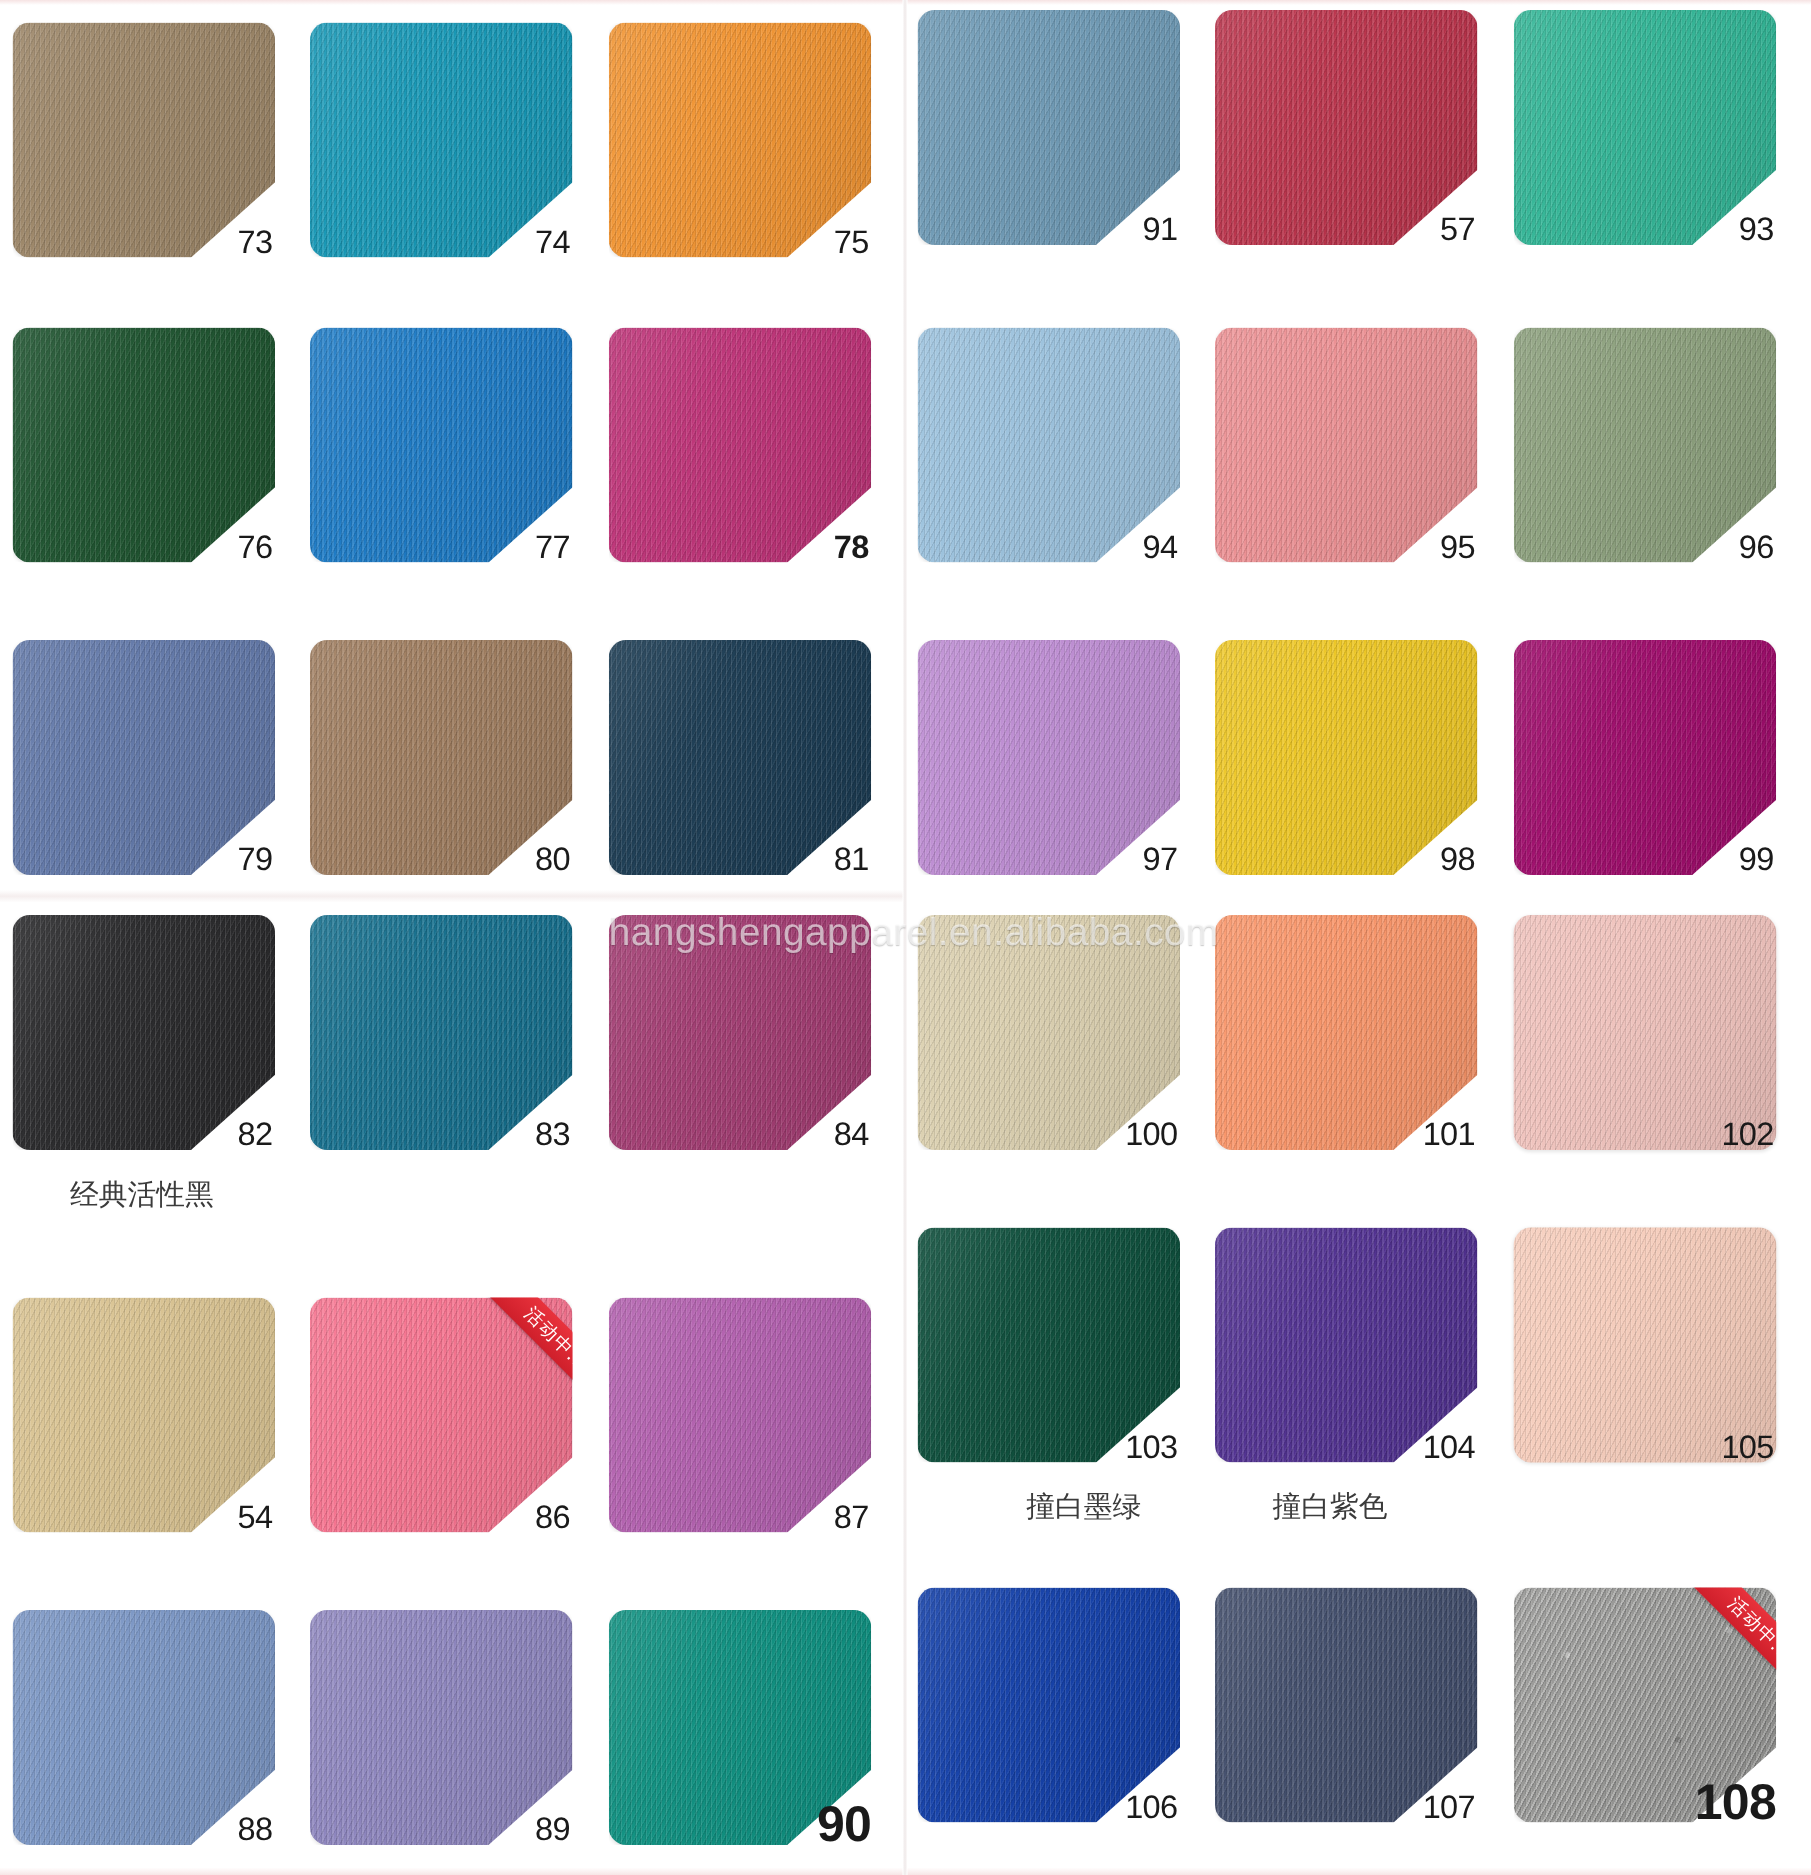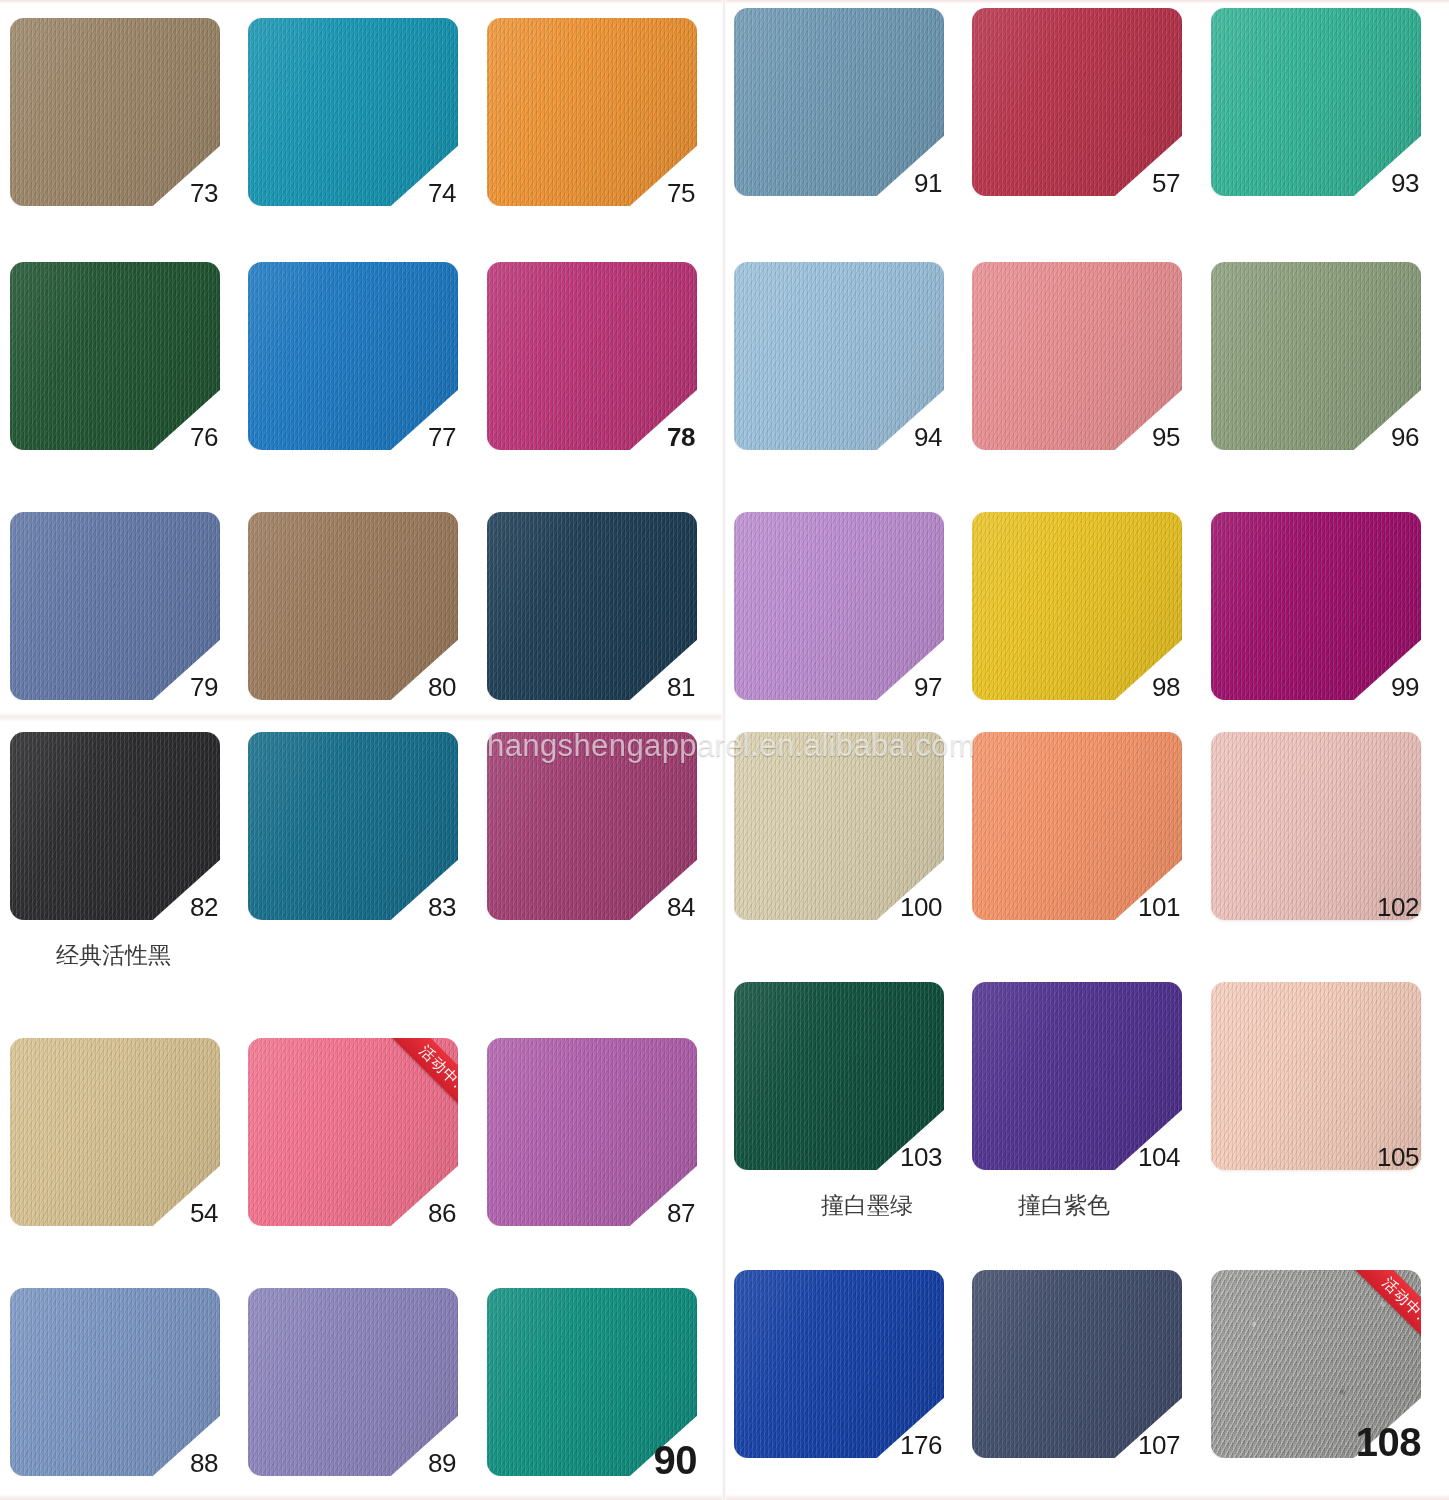--- a/index.html
+++ b/index.html
@@ -410,21 +410,21 @@
       <div class="cell" style="left: 1211px; top: 982px; width: 210px; height: 188px;">
         <div class="swatch nocut" style="background: rgb(246, 205, 188);">
           <div class="shade"></div>
         </div>
         <div class="num">105</div>
       </div>
       <div class="cell" style="left: 734px; top: 1270px; width: 210px; height: 188px;">
         <div class="swatch" style="background: rgb(20, 64, 168);">
           <div class="shade"></div>
         </div>
-        <div class="num">176</div>
+        <div class="num">106</div>
       </div>
       <div class="cell" style="left: 972px; top: 1270px; width: 210px; height: 188px;">
         <div class="swatch" style="background: rgb(64, 76, 106);">
           <div class="shade"></div>
         </div>
         <div class="num">107</div>
       </div>
       <div class="cell" style="left: 1211px; top: 1270px; width: 210px; height: 188px;">
         <div class="swatch heather" style="background: rgb(155, 155, 153);">
           <div class="shade"></div>

